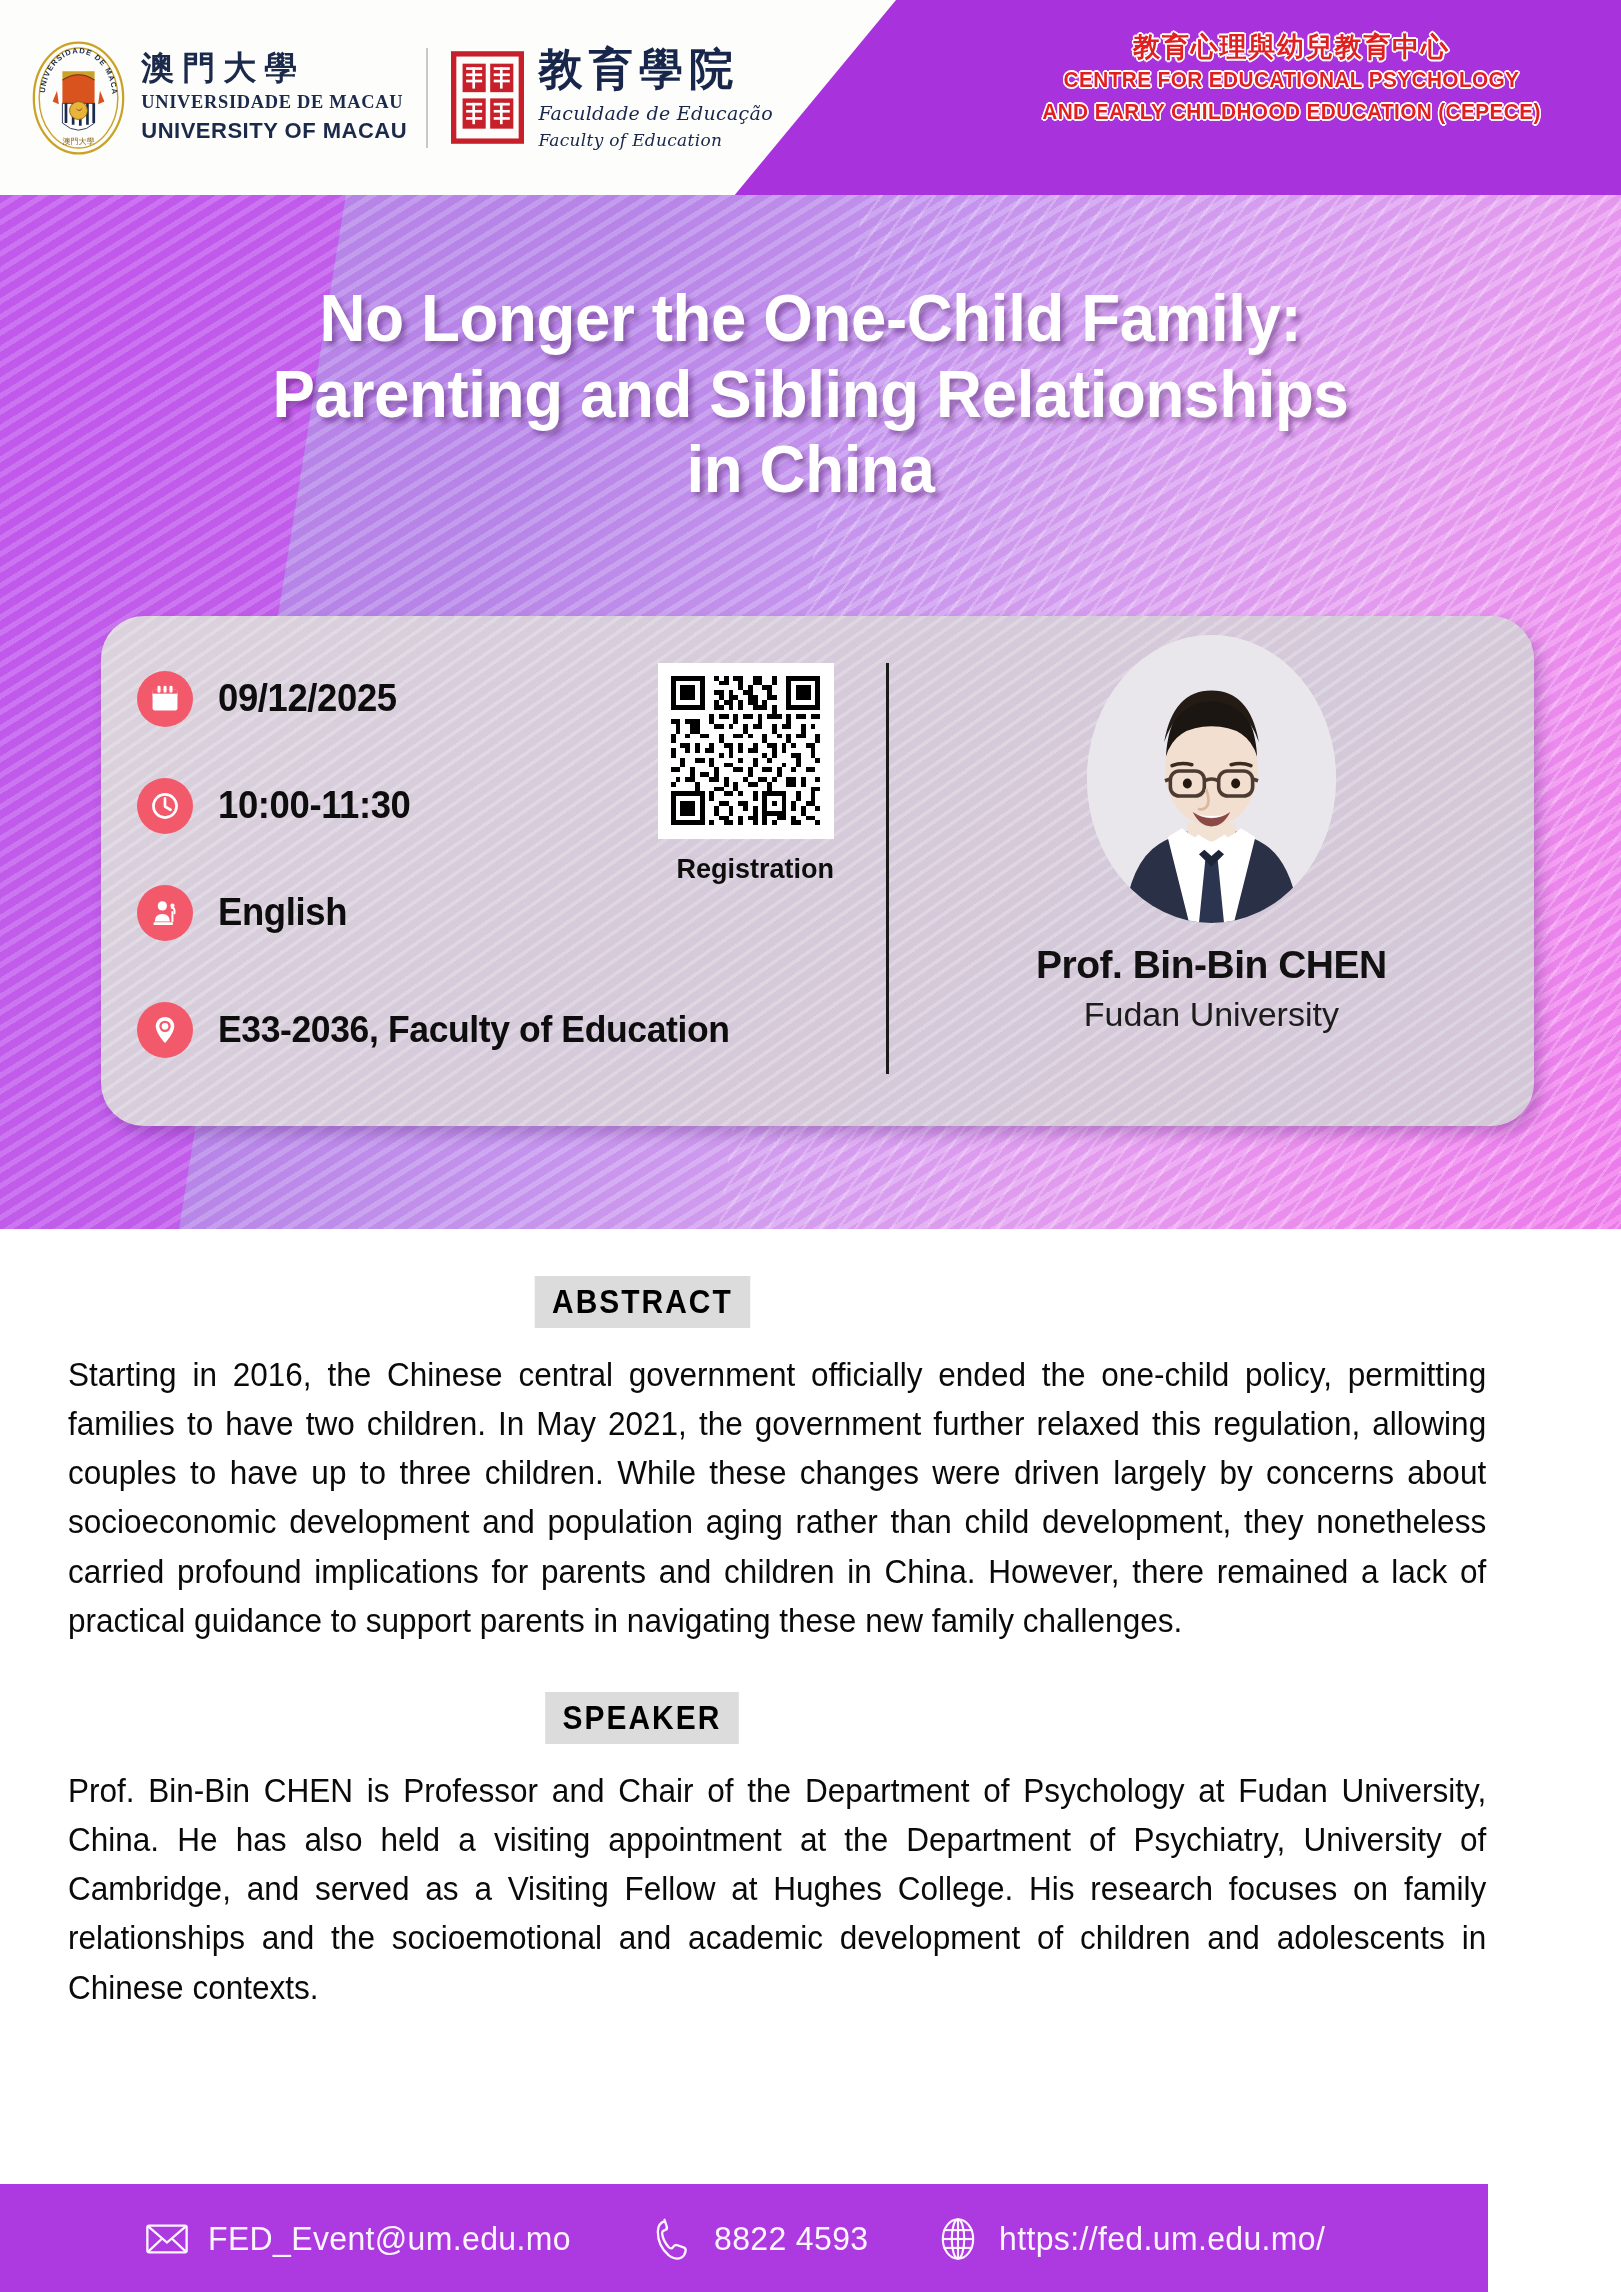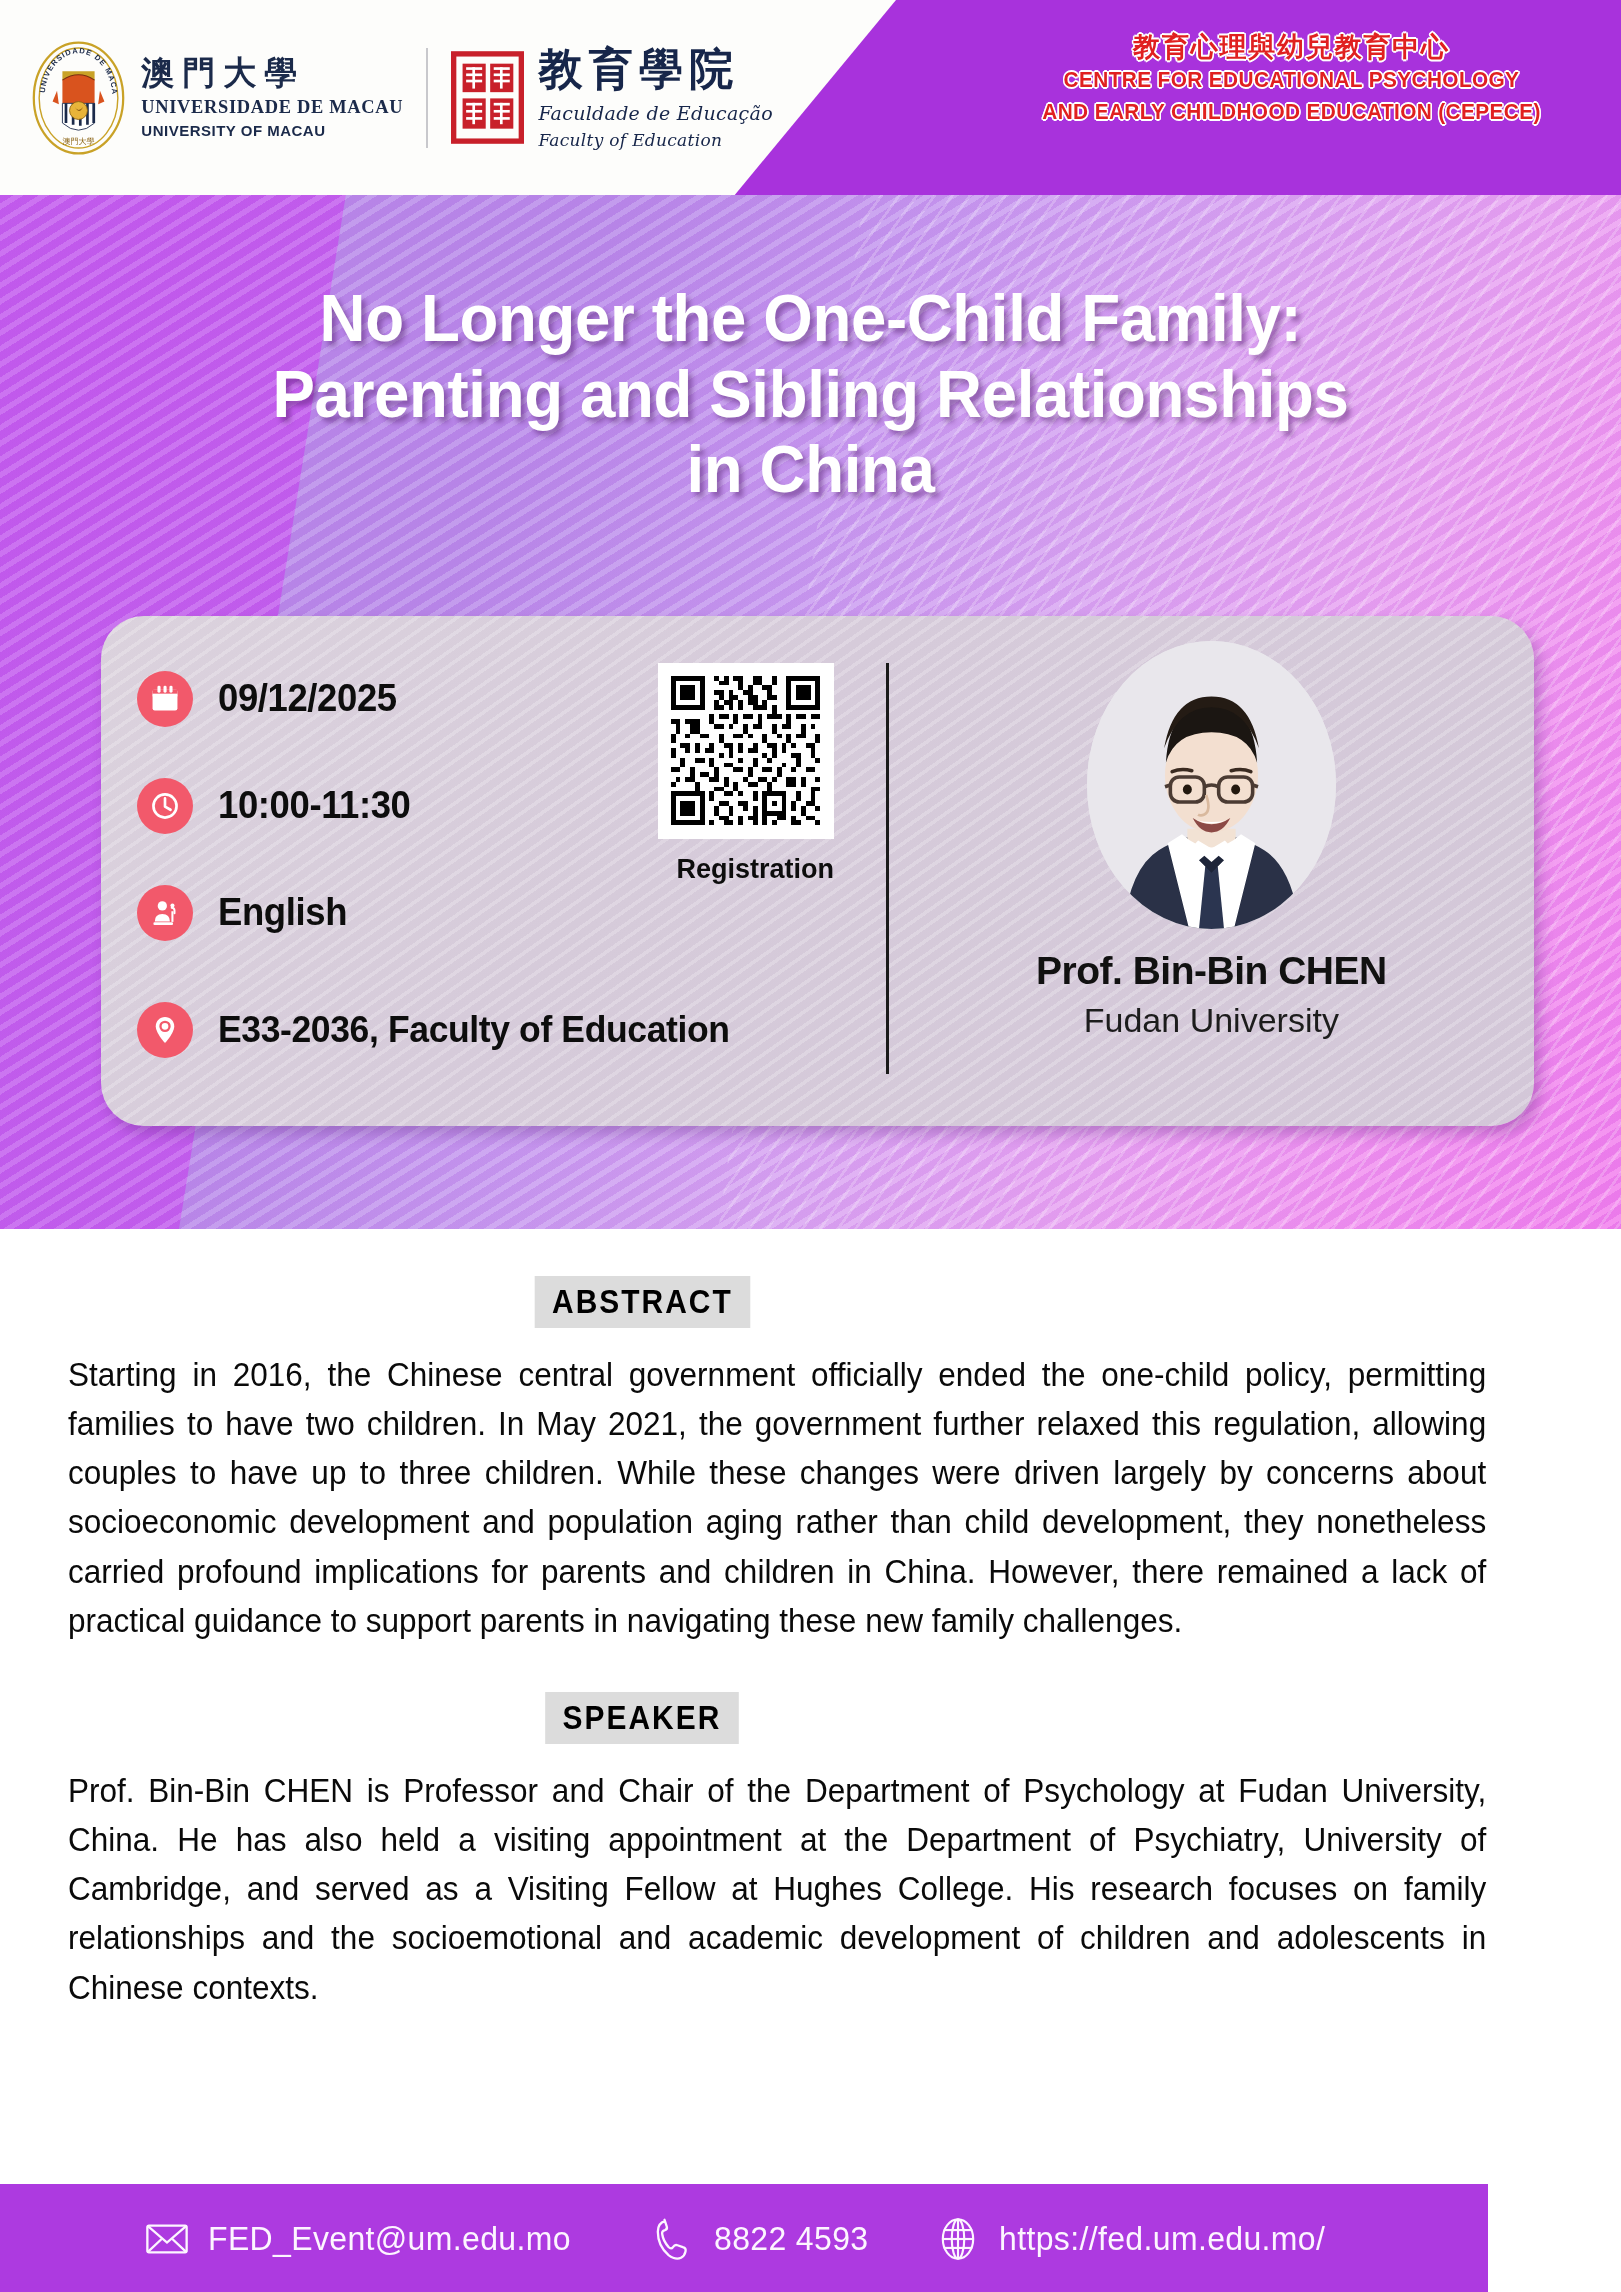--- a/index.html
+++ b/index.html
@@ -32,21 +32,21 @@
   .um-text { margin-left:14.3px; width:269px; }
   .um-cn {
     font-family:"DejaVu Sans", sans-serif; font-size:33px; font-weight:600;
     color:#1b2a4a; letter-spacing:8px; line-height:1.05; white-space:nowrap;
   }
   .um-pt {
     font-family:"Liberation Serif", serif; font-weight:700; font-size:18.4px;
     color:#1b2a4a; letter-spacing:0.7px; margin-top:6.3px; white-space:nowrap;
   }
   .um-en {
-    font-family:"Liberation Sans", sans-serif; font-weight:600; font-size:15px;
+    font-family:"Liberation Sans", sans-serif; font-weight:600; font-size:22px;
     color:#1b2a4a; letter-spacing:0.5px; margin-top:4.5px; white-space:nowrap;
   }
   .hdr-divider {
     width:1.8px; height:100px; background:#c8c8cc; margin:0 23px 0 16px; flex:0 0 auto;
   }
   
   .seal { width:73px; height:93px; flex:0 0 auto; position:relative; }
   .seal svg { width:73px; height:93px; display:block; }
   .fed-text { margin-left:14.3px; }
   .fed-cn {
@@ -165,21 +165,21 @@
     margin-top:15px; font-family:"Liberation Sans", sans-serif;
     font-weight:700; font-size:27px; color:#0d0d0d;
   }
 
   .vrule {
     width:2.7px; background:#1a1a1a; margin:47px 0 52px 52px; flex:0 0 auto;
   }
 
   .spk-col {
     flex:1; display:flex; flex-direction:column; align-items:center;
-    padding-top:25px;
+    padding-top:19px;
   }
   .spk-photo {
     width:249px; height:288px; border-radius:50%;
     background: radial-gradient(circle at 50% 36%, #f1f0f3 0%, #e6e5ea 70%, #ddd9e2 100%);
     position:relative; overflow:hidden;
   }
   .spk-photo svg { position:absolute; left:0; top:0; width:249px; height:288px; }
   .spk-name {
     margin-top:19.7px; font-family:"Liberation Sans", sans-serif;
     font-weight:700; font-size:39px; color:#111; letter-spacing:-0.5px;

